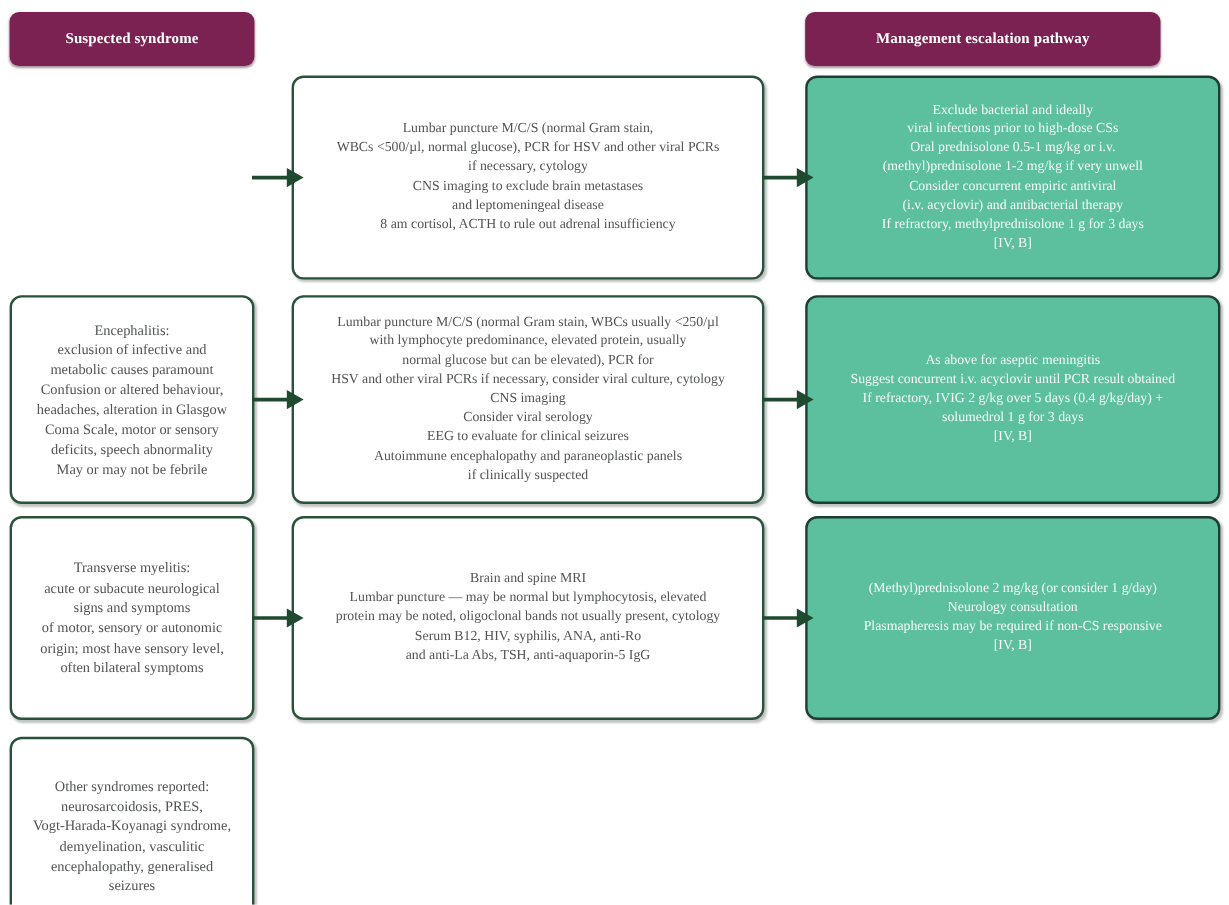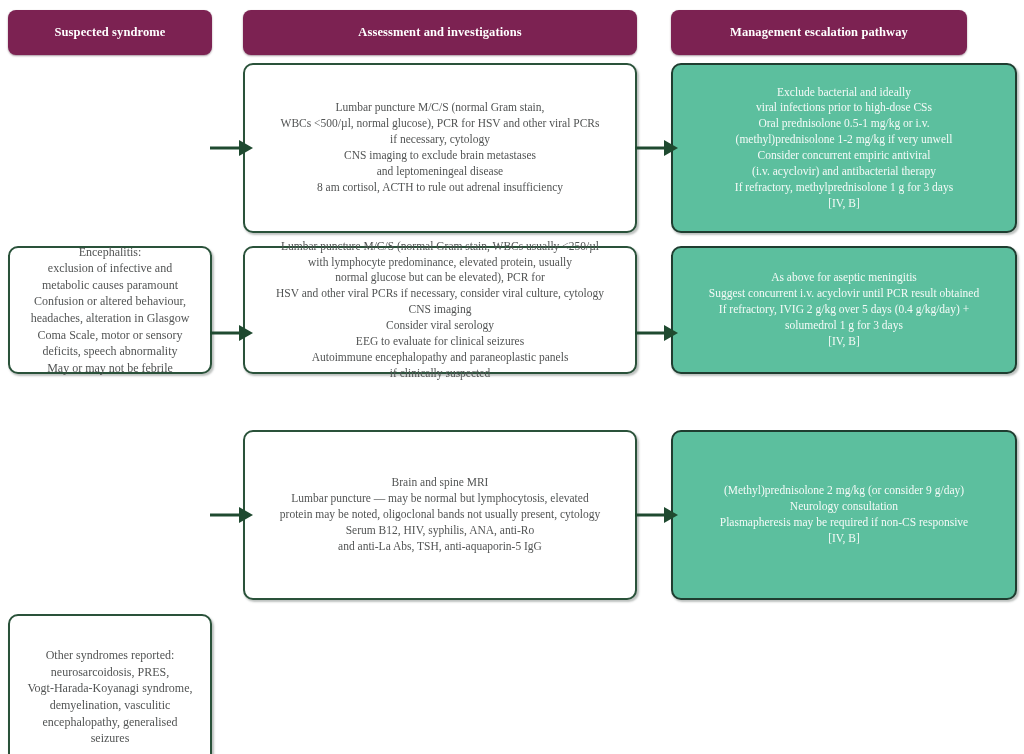--- a/index.html
+++ b/index.html
@@ -49,21 +49,21 @@
   }
   .syn { left: 8px; width: 204px; font-size: 12px; padding: 6px 8px; }
   .asm { left: 243px; width: 394px; }
   .mgm {
     left: 671px; width: 346px;
     background: var(--mgmt-bg);
     border-color: var(--mgmt-border);
     color: var(--mgmt-text);
   }
   .r1 { top: 63px;  height: 170px; }
-  .r2 { top: 246px; height: 128px; }
+  .r2 { top: 246px; height: 174px; }
   .r3 { top: 430px; height: 170px; }
   .r4 { top: 614px; height: 166px; }
 
   .arrow {
     position: absolute;
     width: 44px;
     height: 24px;
   }
   .arrow line    { stroke: var(--arrow); stroke-width: 3; }
   .arrow polygon { fill: var(--arrow); }
@@ -72,21 +72,20 @@
   .ar1 { top: 136px; }
   .ar2 { top: 321px; }
   .ar3 { top: 503px; }
 </style>
 </head>
 <body>
 
 <div class="canvas">
 
   <div class="col-header h1">Suspected syndrome</div>
-  <div class="col-header h2">Assessment and investigations</div>
   <div class="col-header h3">Management escalation pathway</div>
 
   <div class="box asm r1">Lumbar puncture M/C/S (normal Gram stain,
 WBCs &lt;500/µl, normal glucose), PCR for HSV and other viral PCRs
 if necessary, cytology
 CNS imaging to exclude brain metastases
 and leptomeningeal disease
 8 am cortisol, ACTH to rule out adrenal insufficiency</div>
   <div class="box mgm r1">Exclude bacterial and ideally
 viral infections prior to high-dose CSs
@@ -113,26 +112,32 @@
 Consider viral serology
 EEG to evaluate for clinical seizures
 Autoimmune encephalopathy and paraneoplastic panels
 if clinically suspected</div>
   <div class="box mgm r2">As above for aseptic meningitis
 Suggest concurrent i.v. acyclovir until PCR result obtained
 If refractory, IVIG 2 g/kg over 5 days (0.4 g/kg/day) +
 solumedrol 1 g for 3 days
 [IV, B]</div>
 
+  <div class="box syn r3">Transverse myelitis:
+acute or subacute neurological
+signs and symptoms
+of motor, sensory or autonomic
+origin; most have sensory level,
+often bilateral symptoms</div>
   <div class="box asm r3">Brain and spine MRI
 Lumbar puncture — may be normal but lymphocytosis, elevated
 protein may be noted, oligoclonal bands not usually present, cytology
 Serum B12, HIV, syphilis, ANA, anti-Ro
 and anti-La Abs, TSH, anti-aquaporin-5 IgG</div>
-  <div class="box mgm r3">(Methyl)prednisolone 2 mg/kg (or consider 9 g/day)
+  <div class="box mgm r3">(Methyl)prednisolone 2 mg/kg (or consider 1 g/day)
 Neurology consultation
 Plasmapheresis may be required if non-CS responsive
 [IV, B]</div>
 
   <div class="box syn r4">Other syndromes reported:
 neurosarcoidosis, PRES,
 Vogt-Harada-Koyanagi syndrome,
 demyelination, vasculitic
 encephalopathy, generalised
 seizures</div>

